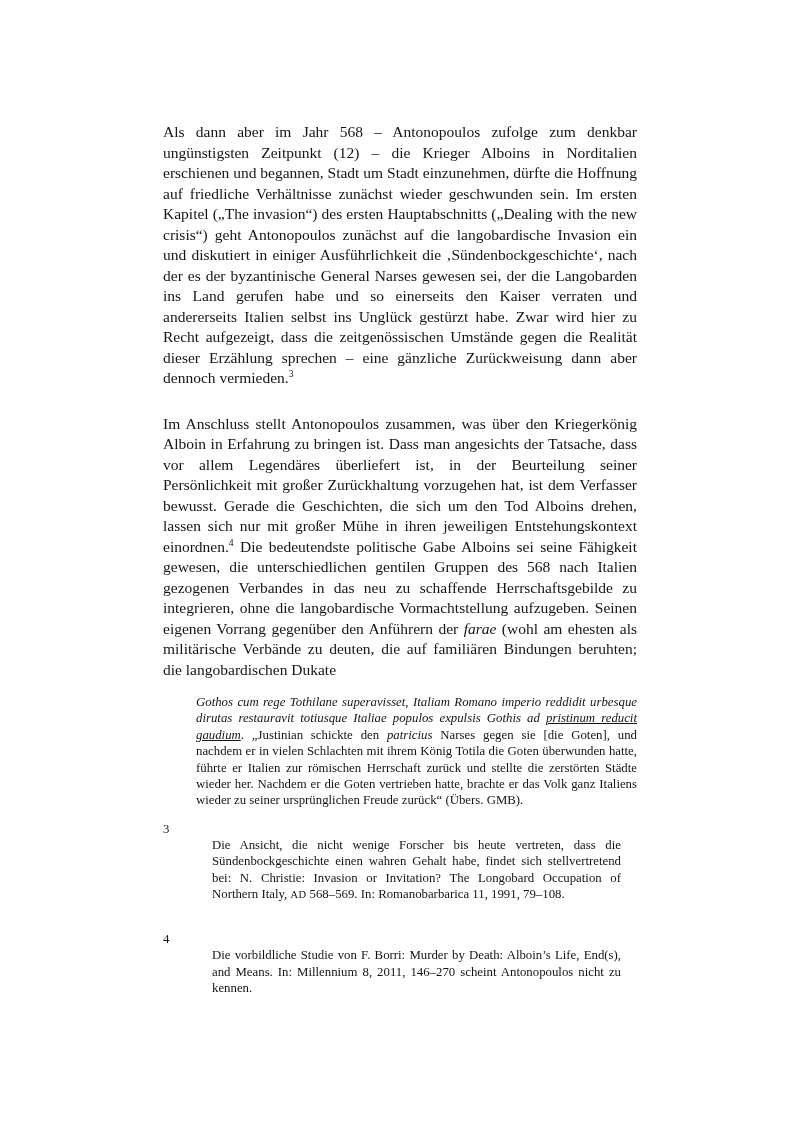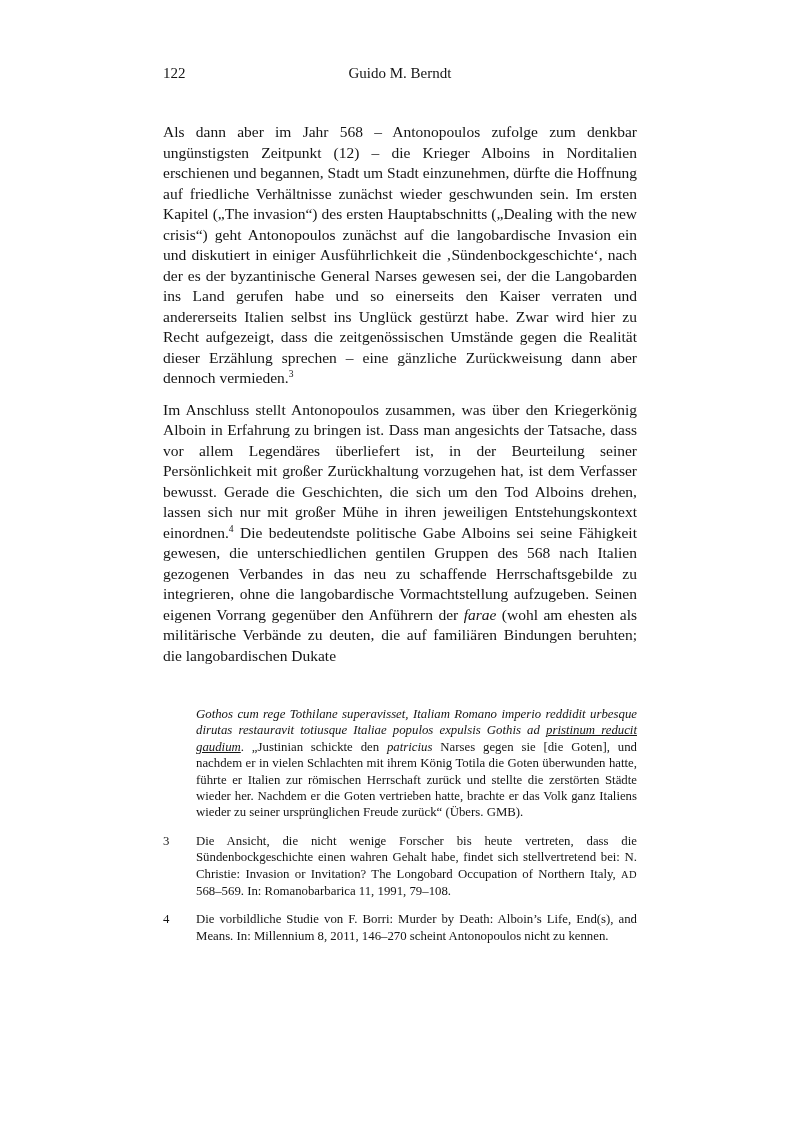--- a/index.html
+++ b/index.html
@@ -42,73 +42,69 @@
     font-size: 15.5px;
     line-height: 20.5px;
     text-align: justify;
     hyphens: auto;
     -webkit-hyphens: auto;
   }
   .para {
     margin: 0;
   }
   .para + .para {
-    margin-top: 11px;
+    margin-top: 25px;
   }
   sup.fn-ref {
     font-size: 0.62em;
     line-height: 0;
     vertical-align: super;
   }
   .footnotes {
     position: absolute;
     top: 694px;
     left: 163px;
     width: 474px;
     font-size: 12.8px;
     line-height: 16.4px;
     text-align: justify;
     hyphens: auto;
     -webkit-hyphens: auto;
   }
   .fn-cont {
-    margin: 12px 0 0 33px;
+    margin: 0 0 0 33px;
   }
   .fn-item {
     display: flex;
     margin-top: 12px;
   }
   .fn-num {
     flex: none;
     width: 33px;
   }
   .fn-text {
     flex: 1;
-    margin: 0;
+    margin: 16px;
   }
   em {
     font-style: italic;
   }
   .u {
     text-decoration: underline;
   }
   .sc {
     font-size: 0.82em;
     letter-spacing: 0.4px;
   }
 </style>
 </head>
 <body>
 
 <div class="page">
 
-  <header class="page-header">
-    <span class="page-number">122</span>
-    <span class="running-head">Guido M. Berndt</span>
-  </header>
 
   <main class="text-block">
     <p class="para"><span>Als dann aber im Jahr 568 – Antonopoulos zufolge zum denkbar ungünstigsten Zeitpunkt (12) – die Krieger Alboins in Norditalien erschienen und begannen, Stadt um Stadt einzunehmen, dürfte die Hoffnung auf friedliche Verhältnisse zunächst wieder geschwunden sein. Im ersten Kapitel („The invasion“) des ersten Hauptabschnitts („Dealing with the new crisis“) geht Antonopoulos zunächst auf die langobardische Invasion ein und diskutiert in einiger Ausführlichkeit die ‚Sündenbockgeschichte‘, nach der es der byzantinische General Narses gewesen sei, der die Langobarden ins Land gerufen habe und so einerseits den Kaiser verraten und andererseits Italien selbst ins Unglück gestürzt habe. Zwar wird hier zu Recht aufgezeigt, dass die zeitgenössischen Umstände gegen die Realität dieser Erzählung sprechen – eine gänzliche Zurückweisung dann aber dennoch vermieden.</span><sup class="fn-ref">3</sup></p>
     <p class="para"><span>Im Anschluss stellt Antonopoulos zusammen, was über den Kriegerkönig Alboin in Erfahrung zu bringen ist. Dass man angesichts der Tatsache, dass vor allem Legendäres überliefert ist, in der Beurteilung seiner Persönlichkeit mit großer Zurückhaltung vorzugehen hat, ist dem Verfasser bewusst. Gerade die Geschichten, die sich um den Tod Alboins drehen, lassen sich nur mit großer Mühe in ihren jeweiligen Entstehungskontext einordnen.</span><sup class="fn-ref">4</sup><span> Die bedeutendste politische Gabe Alboins sei seine Fähigkeit gewesen, die unterschiedlichen gentilen Gruppen des 568 nach Italien gezogenen Verbandes in das neu zu schaffende Herrschaftsgebilde zu integrieren, ohne die langobardische Vormachtstellung aufzugeben. Seinen eigenen Vorrang gegenüber den Anführern der </span><em>farae</em><span> (wohl am ehesten als militärische Verbände zu deuten, die auf familiären Bindungen beruhten; die langobardischen Dukate</span></p>
   </main>
 
   <section class="footnotes">
     <p class="fn-cont"><em>Gothos cum rege Tothilane superavisset, Italiam Romano imperio reddidit urbesque dirutas restauravit totiusque Italiae populos expulsis Gothis ad </em><em class="u">pristinum reducit gaudium</em><span>. „Justinian schickte den </span><em>patricius</em><span> Narses gegen sie [die Goten], und nachdem er in vielen Schlachten mit ihrem König Totila die Goten überwunden hatte, führte er Italien zur römischen Herrschaft zurück und stellte die zerstörten Städte wieder her. Nachdem er die Goten vertrieben hatte, brachte er das Volk ganz Italiens wieder zu seiner ursprünglichen Freude zurück“ (Übers. GMB).</span></p>
 
     <div class="fn-item">

